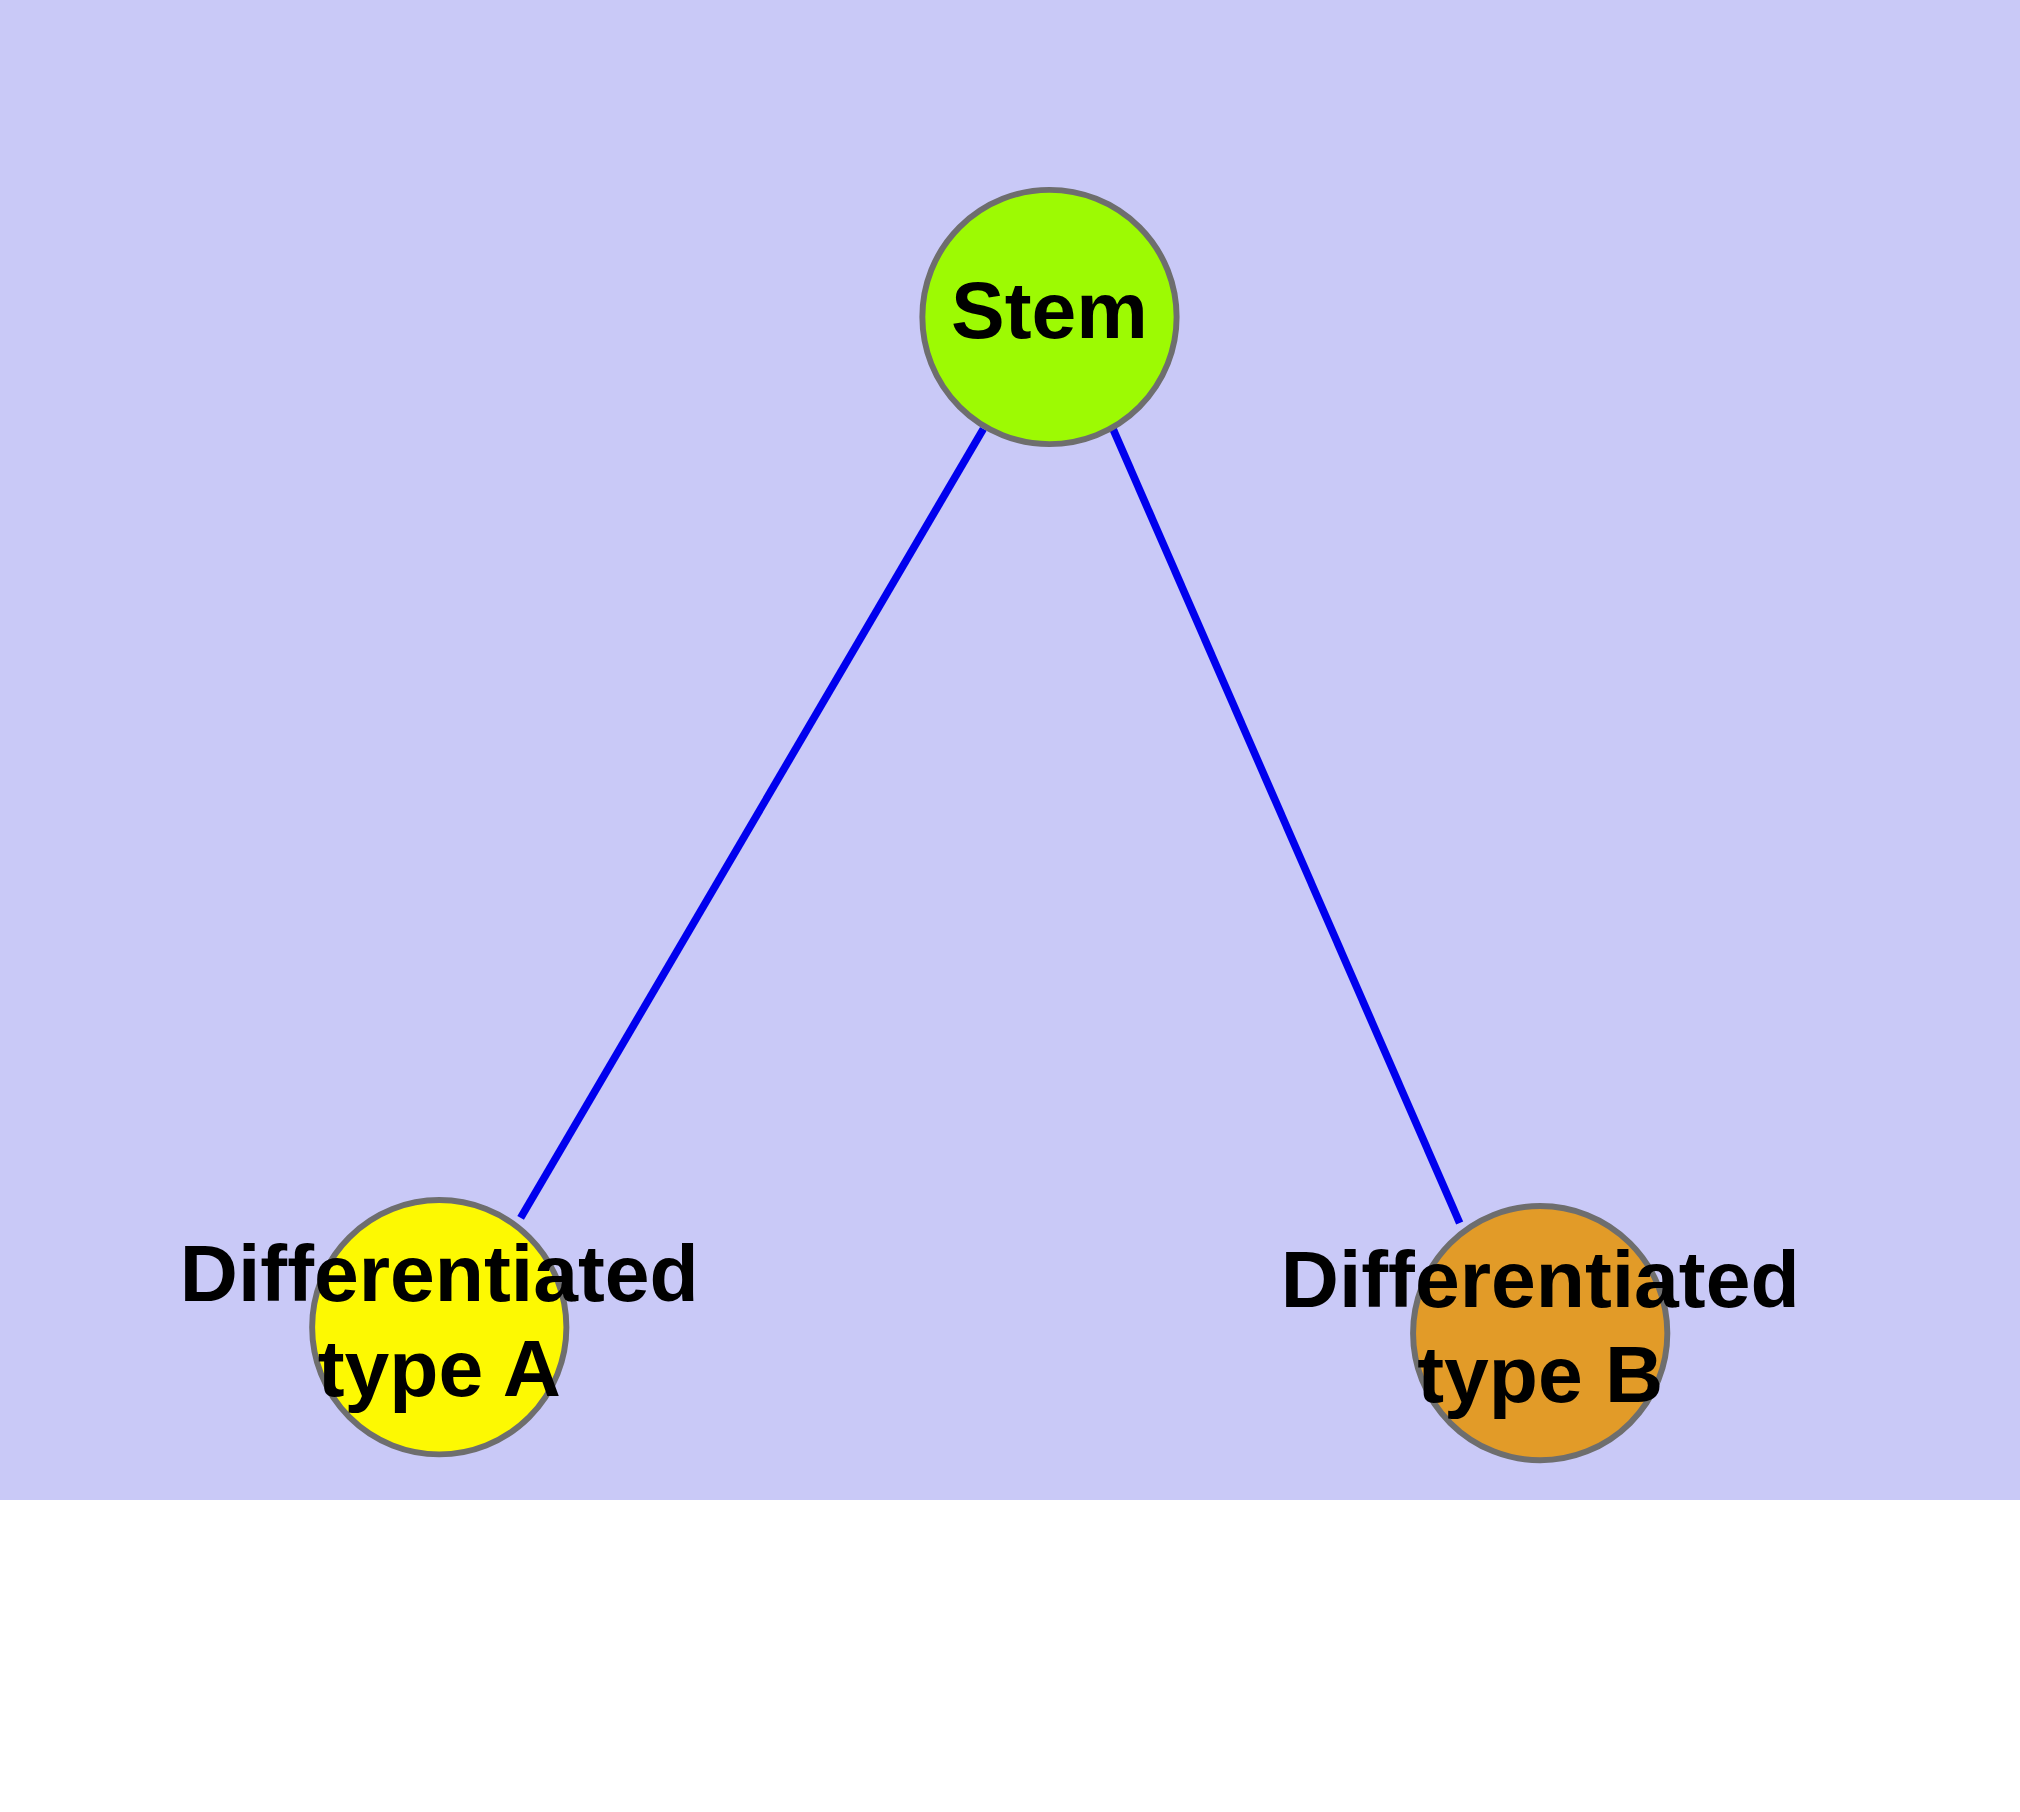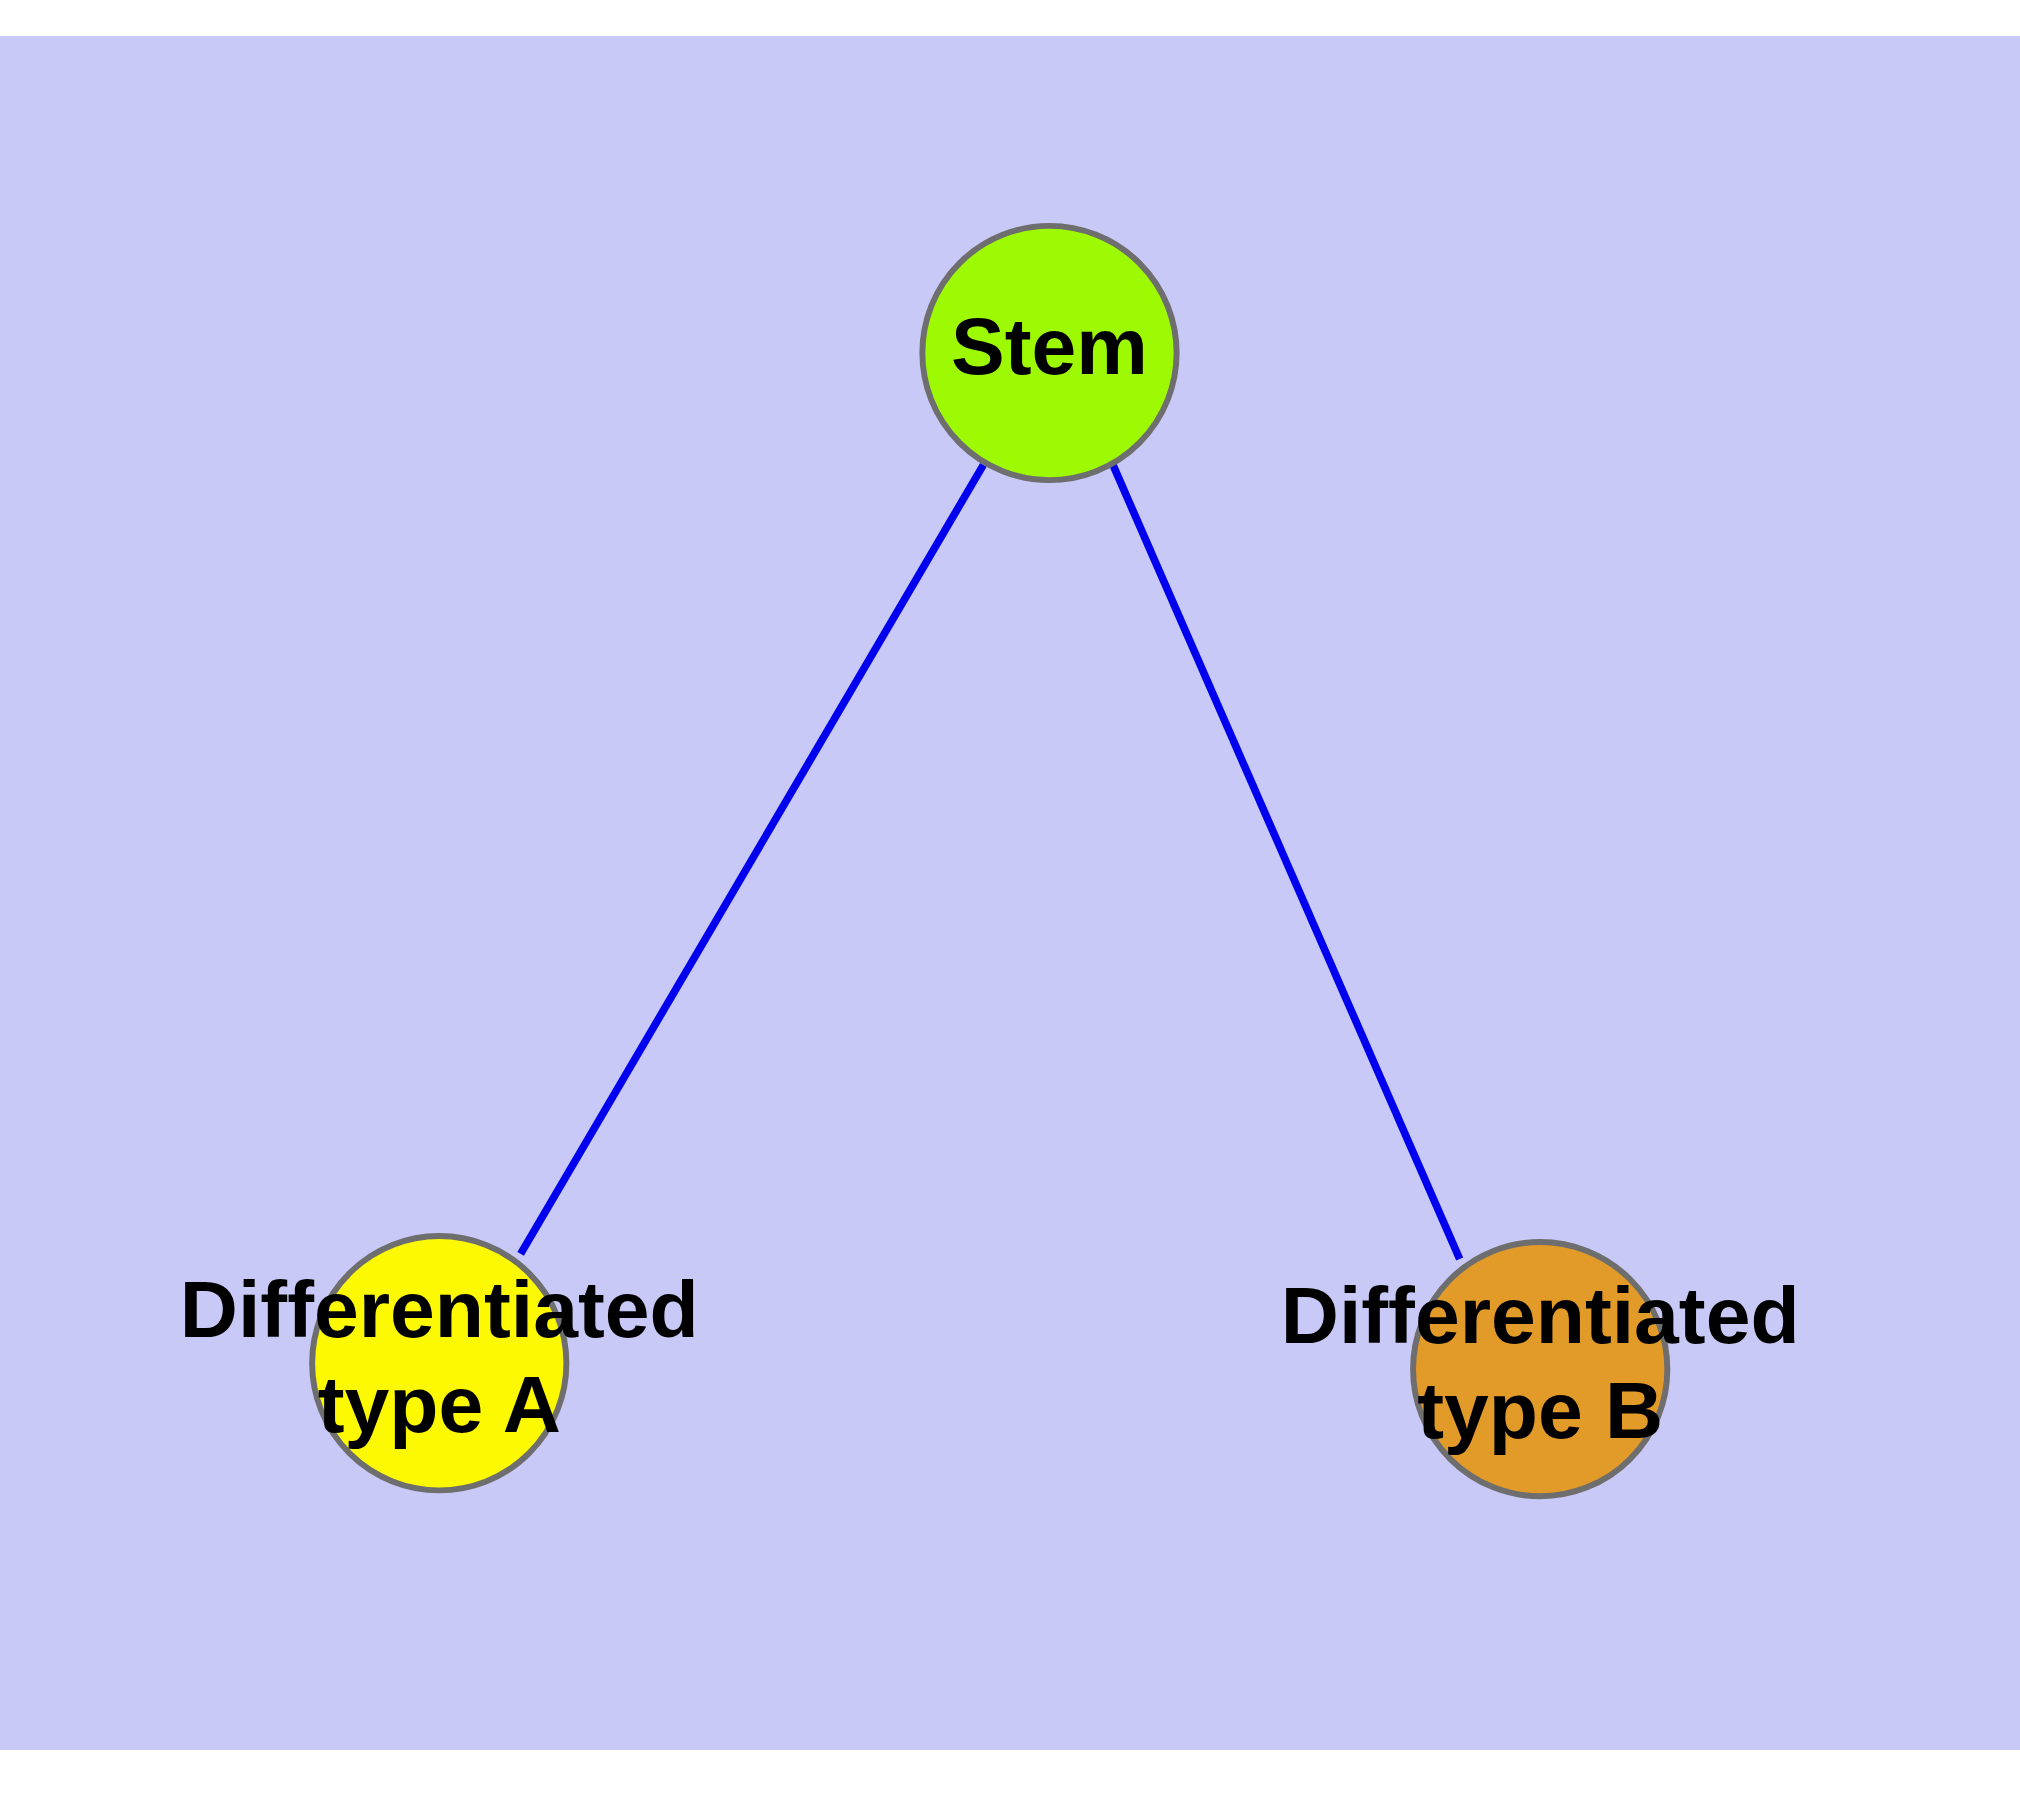--- a/index.html
+++ b/index.html
@@ -3,25 +3,24 @@
 <meta charset="utf-8">
 <style>
   html, body {
     margin: 0;
     padding: 0;
     background: #ffffff;
   }
   #canvas {
     position: relative;
     width: 2021px;
-    height: 1714px;
+    height: 1500px;
     overflow: hidden;
     background: #c9c9f7;
     font-family: "Liberation Sans", sans-serif;
-    margin-top: 36px;
   }
   #graph-svg {
     position: absolute;
     top: 0;
     left: 0;
     width: 2021px;
     height: 1812px;
     display: block;
   }
   .edge-line {

